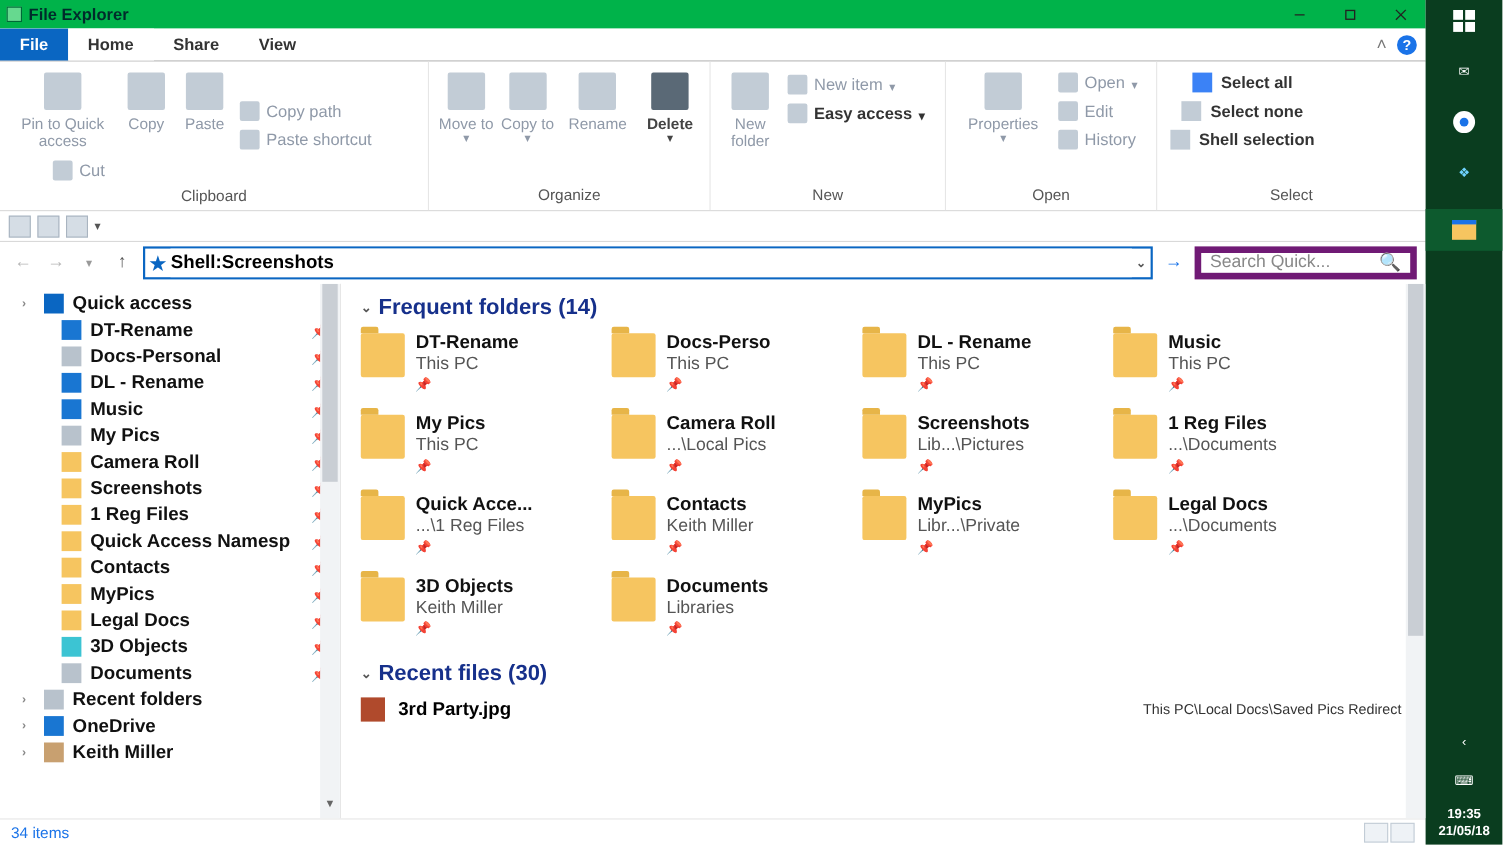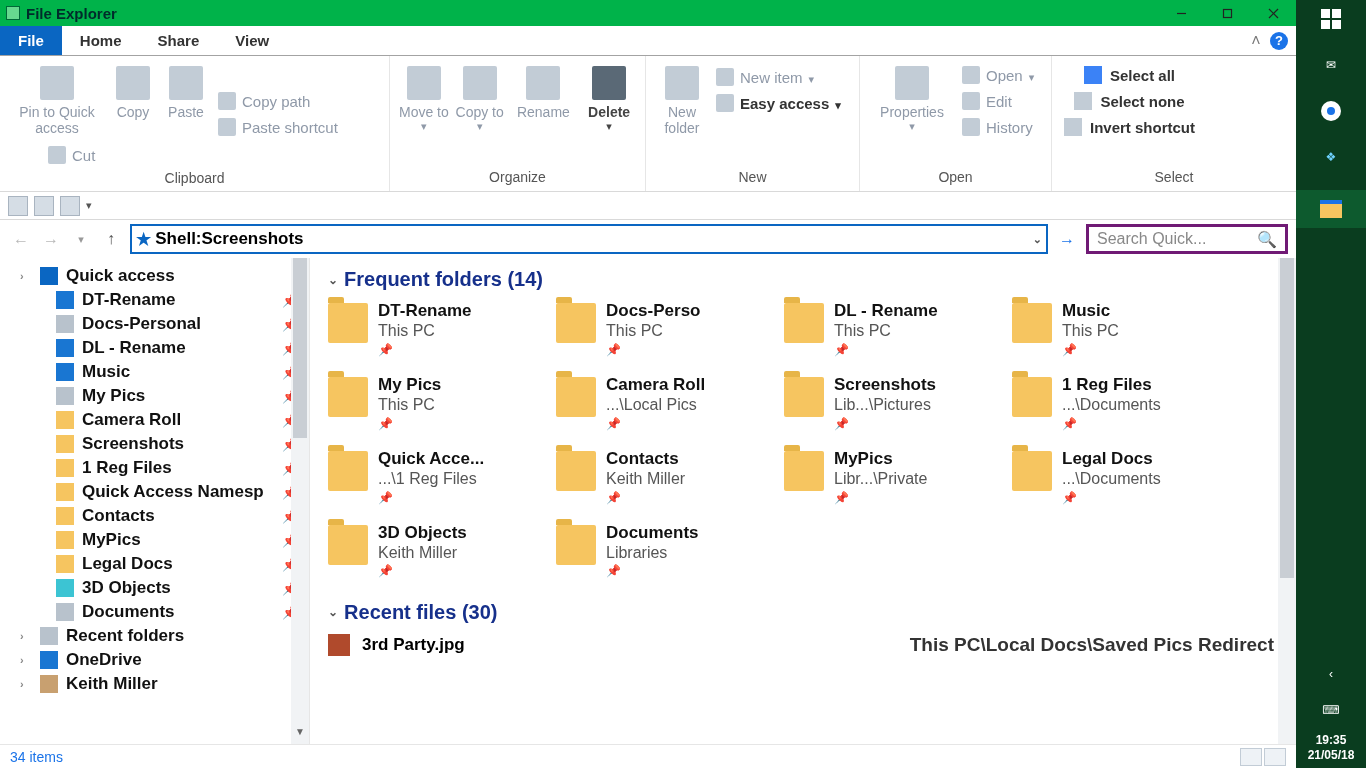--- a/index.html
+++ b/index.html
@@ -44,21 +44,21 @@
 
   
   .navrow { height:38px; display:flex; align-items:center; gap:8px; padding:4px 8px 4px 10px; }
   .nav-arrow { width:22px; height:22px; display:flex; align-items:center; justify-content:center; color:#b8b8b8; font-size:16px;}
   .nav-arrow.enabled{color:#555;}
   .address { flex:1; height:30px; border:2px solid #0a66c2; display:flex; align-items:center; padding:0 4px; font-size:17px; font-weight:bold; color:#111; gap:4px;}
   .address .pin{color:#0a66c2;}
   .address input{border:none;outline:none;font-size:17px;font-weight:bold;flex:1;height:100%;}
   .address .dd{color:#555;font-size:11px;margin-left:auto;}
   .go-arrow{width:22px;text-align:center;color:#1a73e8;font-size:16px;}
-  .search{width:202px;height:30px;border:3px solid #701a75;display:flex;align-items:center;padding:0 8px;color:#888;font-size:16px;gap:6px;}
+  .search{width:202px;height:30px;border:6px solid #701a75;display:flex;align-items:center;padding:0 8px;color:#888;font-size:16px;gap:6px;}
   .search .mag{margin-left:auto;color:#888;}
 
   
   .body{flex:1;display:flex;min-height:0;}
   .tree{width:310px;border-right:1px solid #e6e6e6;overflow:hidden;padding:6px 0 0 10px;font-size:17px;font-weight:bold;color:#111;position:relative;}
   .tree-inner{height:100%;overflow:hidden;}
   .tree-item{display:flex;align-items:center;gap:8px;height:24px;white-space:nowrap;}
   .tree-item .exp{width:12px;color:#888;font-size:11px;display:inline-block;}
   .tree-item .tico{width:18px;height:18px;flex-shrink:0;}
   .tree-item .pin{margin-left:auto;margin-right:10px;color:#9aa7b3;font-size:13px;}
@@ -75,21 +75,21 @@
   .fitem{display:flex;gap:10px;align-items:flex-start;}
   .fitem .fico{width:40px;height:40px;background:#f6c560;border-radius:2px;flex-shrink:0;position:relative;margin-top:2px;}
   .fitem .fico::before{content:"";position:absolute;top:-6px;left:0;width:16px;height:6px;background:#e7b548;border-radius:2px 2px 0 0;}
   .fitem .txt{display:flex;flex-direction:column;line-height:1.2;}
   .fitem .name{font-weight:bold;font-size:17px;color:#111;white-space:nowrap;overflow:hidden;text-overflow:ellipsis;max-width:176px;}
   .fitem .sub{font-size:16px;color:#555;white-space:nowrap;overflow:hidden;text-overflow:ellipsis;max-width:176px;}
   .fitem .pinrow{color:#9aa7b3;font-size:12px;margin-top:2px;}
   .recent-row{display:flex;align-items:center;gap:12px;margin-top:6px;}
   .recent-row .thumb{width:22px;height:22px;background:#b04a2c;}
   .recent-row .rname{font-weight:bold;font-size:17px;}
-  .recent-row .rpath{margin-left:auto;margin-right:22px;font-weight:bold;font-size:19px;color:#333;}
+  .recent-row .rpath{margin-left:auto;margin-right:22px;font-weight:normal;font-size:13px;color:#333;}
   .content-scroll{position:absolute;right:0;top:0;width:18px;height:100%;background:#f1f3f5;}
   .content-scroll .thumb{position:absolute;top:0;left:2px;width:14px;height:320px;background:#c9ced4;}
 
   
   .status{height:24px;border-top:1px solid #e6e6e6;display:flex;align-items:center;font-size:14px;color:#1a73e8;padding:0 10px;}
   .status .views{margin-left:auto;display:flex;gap:2px;}
   .status .vbtn{width:22px;height:18px;border:1px solid #c2ccd6;background:#eef2f6;}
 
   
   .taskbar{width:70px;background:#0a3d1f;display:flex;flex-direction:column;align-items:center;padding-top:6px;gap:20px;color:#fff;font-size:12px;}
@@ -248,21 +248,21 @@
           <div class="sel-item">
               <span class="sico"></span>
               <span style="font-weight:bold">Select all</span>
             </div>
           <div class="sel-item">
               <span class="sico" style="background:#c2ccd6"></span>
               <span style="font-weight:bold">Select none</span>
             </div>
           <div class="sel-item">
               <span class="sico" style="background:#c2ccd6"></span>
-              <span style="font-weight:bold">Invert shortcut</span>
+              <span style="font-weight:bold">Shell selection</span>
             </div>
         </div>
       </div>
       <div class="group-label">Select</div>
     </div>
   </div>
 
   <div class="qat">
     <div class="q"></div>
     <div class="q"></div>

